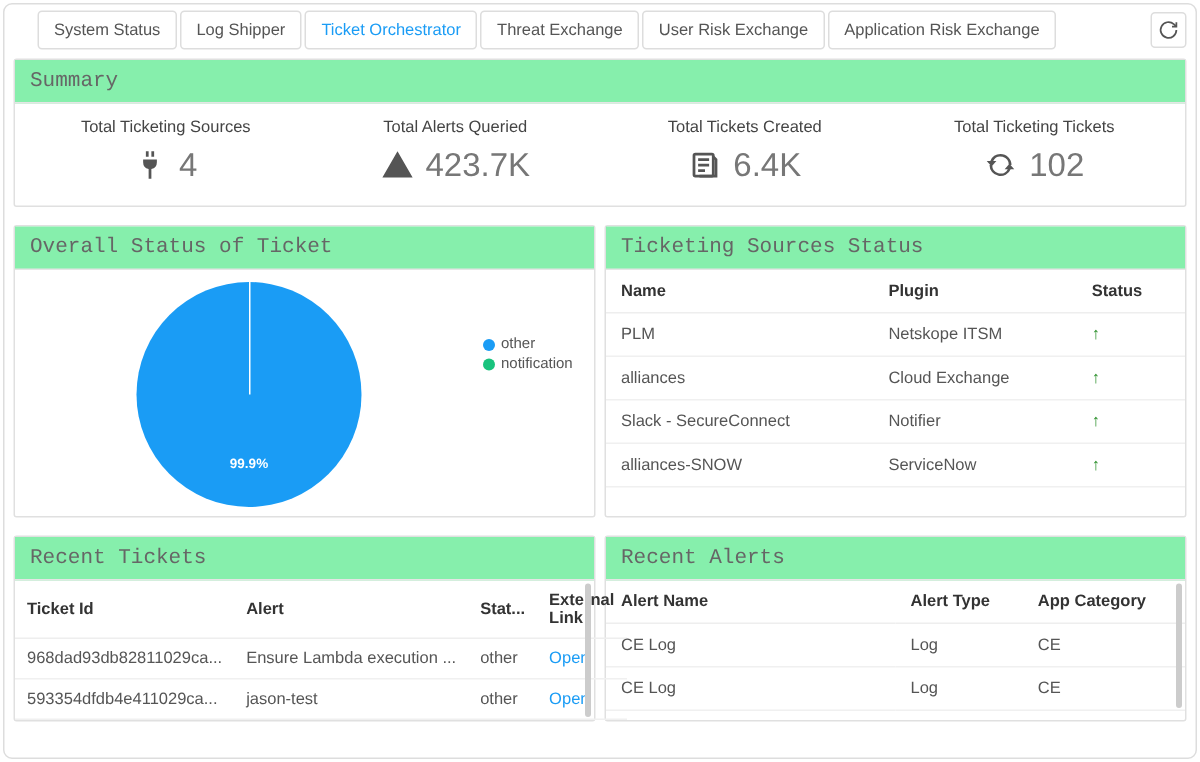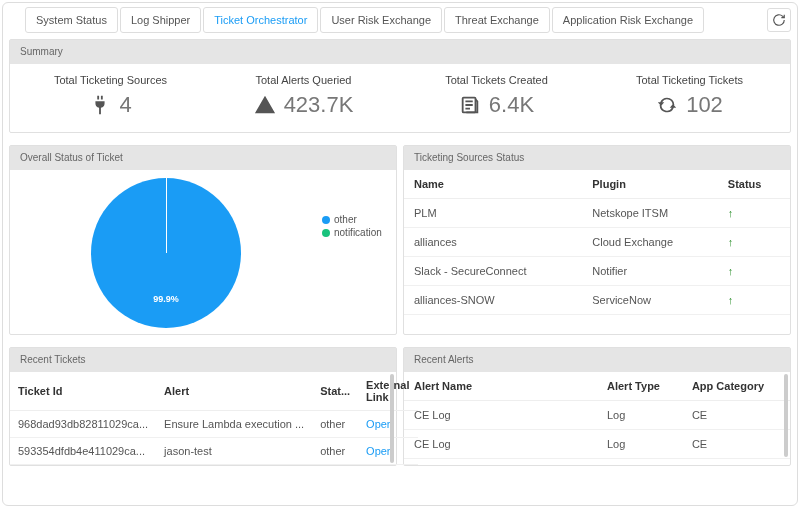--- a/index.html
+++ b/index.html
@@ -41,25 +41,26 @@
     display: flex; align-items: center; justify-content: center;
     cursor: pointer;
   }
   .card {
     border: 1px solid #e0e0e0;
     margin-top: 6px;
     border-radius: 2px;
     background: #fff;
   }
   .card-header {
-    background: #e5e5e5;
+    background: #86efac;
     border-bottom: 1px solid #e5e5e5;
     padding: 6px 10px;
-    font-size: 10px;
+    font-size: 14px;
     color: #666;
+    font-family: Liberation Mono, monospace;
   }
   .summary-body {
     display: flex;
     justify-content: space-between;
     padding: 10px 4px 14px;
   }
   .summary-item { text-align: center; flex: 1; }
   .summary-label { font-size: 11px; color: #444; margin-bottom: 6px; }
   .summary-value-row { display: flex; align-items: center; justify-content: center; gap: 8px; }
   .summary-icon { width: 22px; height: 22px; color: #555; display: flex; align-items: center; justify-content: center; }
@@ -108,22 +109,22 @@
 </head>
 <body>
 
 <div class="outer">
 
   <div class="topbar">
     <div class="tabs">
       <div class="tab">System Status</div>
       <div class="tab">Log Shipper</div>
       <div class="tab active">Ticket Orchestrator</div>
+      <div class="tab">Threat Exchange</div>
       <div class="tab">User Risk Exchange</div>
-      <div class="tab">Threat Exchange</div>
       <div class="tab">Application Risk Exchange</div>
     </div>
     <div class="refresh-btn">
       <span>
         <svg width="14" height="14" viewBox="0 0 24 24" fill="none" stroke="#555" stroke-width="2">
           <path d="M21 12a9 9 0 1 1-3-6.7L21 8"></path>
             <path d="M21 3v5h-5"></path>
         </svg>
       </span>
     </div>

